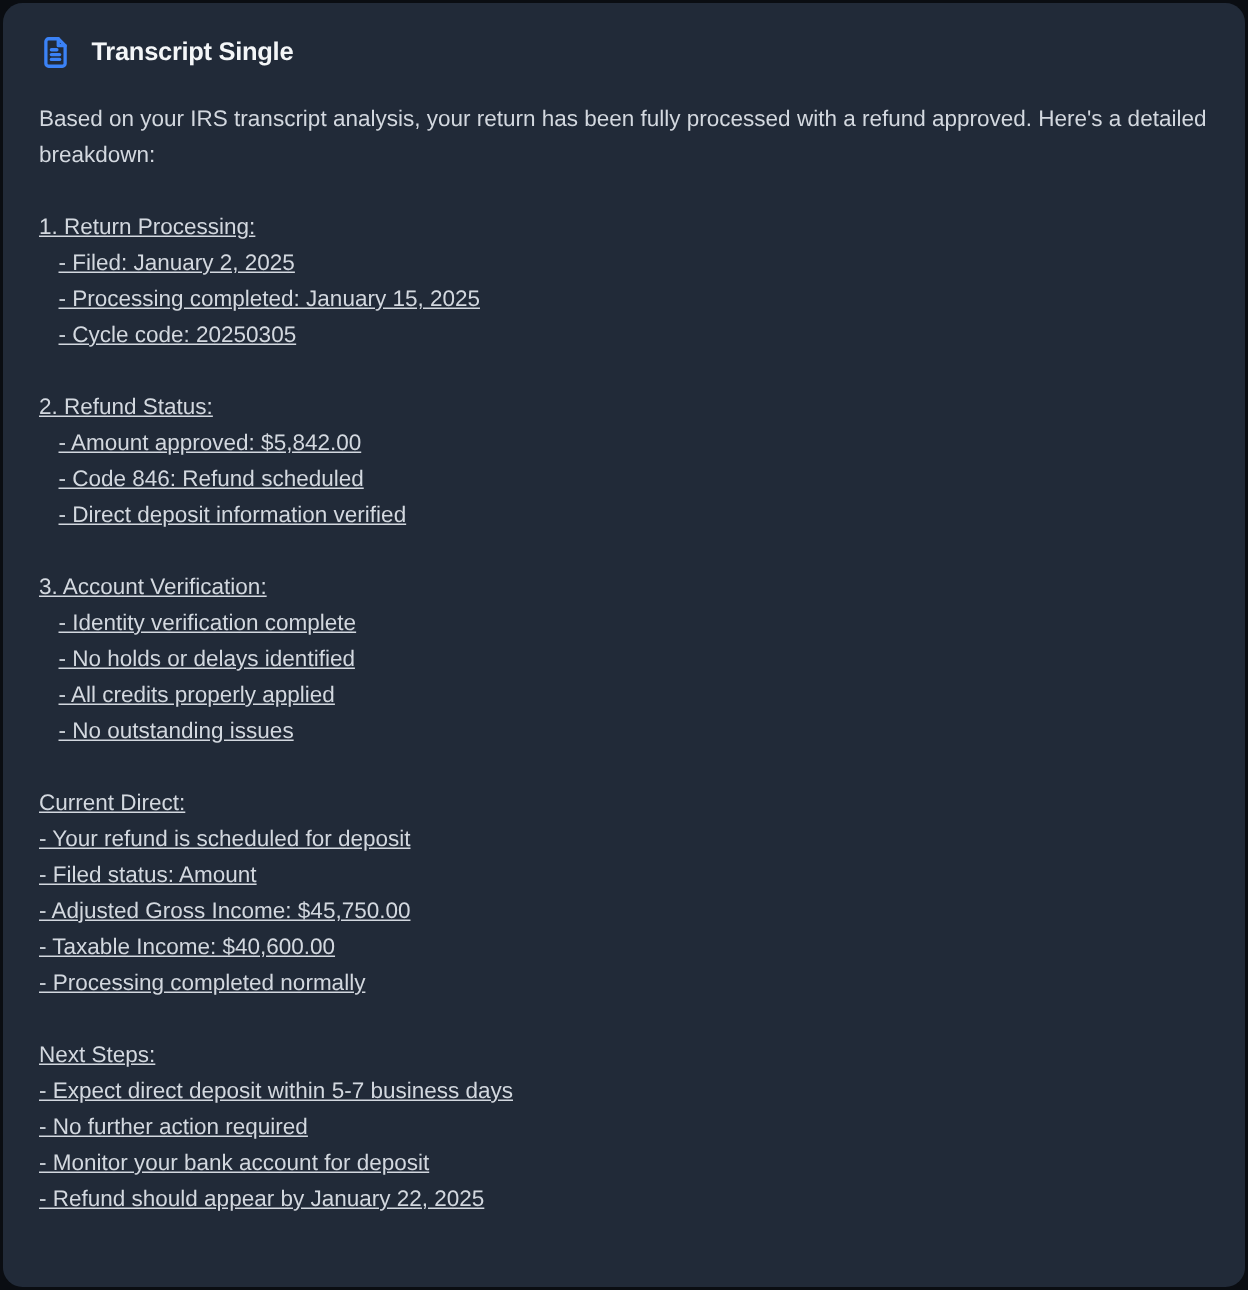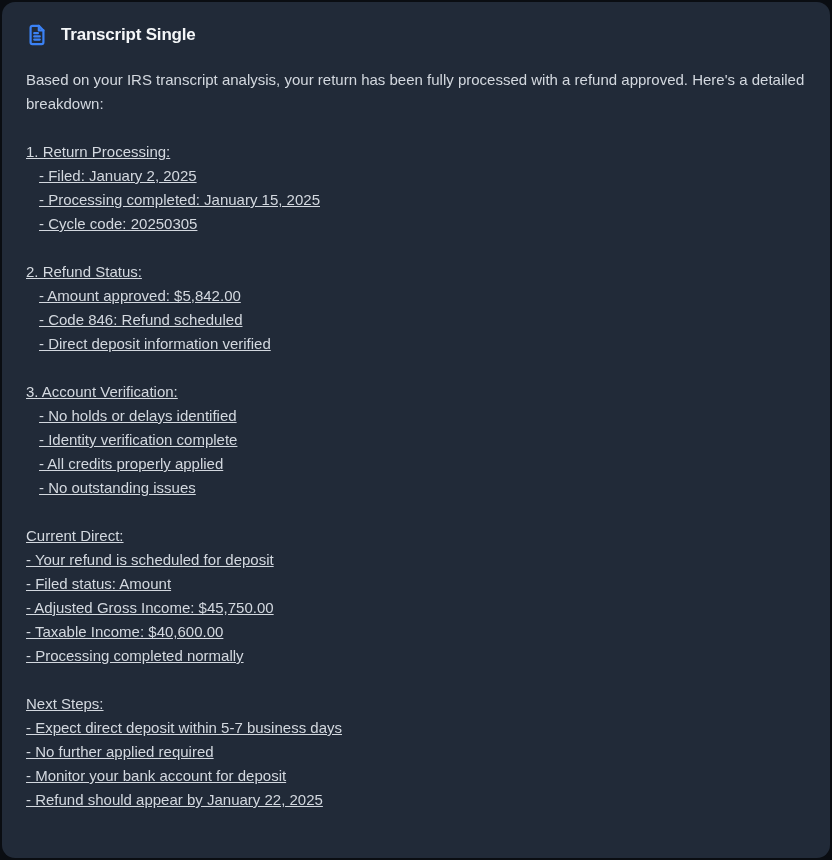--- a/index.html
+++ b/index.html
@@ -104,35 +104,35 @@
         <div class="line item">- Cycle code: 20250305</div>
       </div>
       <div class="section indented">
         <div class="line heading">2. Refund Status:</div>
         <div class="line item">- Amount approved: $5,842.00</div>
         <div class="line item">- Code 846: Refund scheduled</div>
         <div class="line item">- Direct deposit information verified</div>
       </div>
       <div class="section indented">
         <div class="line heading">3. Account Verification:</div>
+        <div class="line item">- Identity verification complete</div>
         <div class="line item">- No holds or delays identified</div>
-        <div class="line item">- Identity verification complete</div>
         <div class="line item">- All credits properly applied</div>
         <div class="line item">- No outstanding issues</div>
       </div>
       <div class="section">
         <div class="line heading">Current Direct:</div>
         <div class="line item">- Your refund is scheduled for deposit</div>
         <div class="line item">- Filed status: Amount</div>
         <div class="line item">- Adjusted Gross Income: $45,750.00</div>
         <div class="line item">- Taxable Income: $40,600.00</div>
         <div class="line item">- Processing completed normally</div>
       </div>
       <div class="section">
         <div class="line heading">Next Steps:</div>
         <div class="line item">- Expect direct deposit within 5-7 business days</div>
-        <div class="line item">- No further applied required</div>
+        <div class="line item">- No further action required</div>
         <div class="line item">- Monitor your bank account for deposit</div>
         <div class="line item">- Refund should appear by January 22, 2025</div>
       </div>
     </div>
 
 </div>
 
 </body></html>

